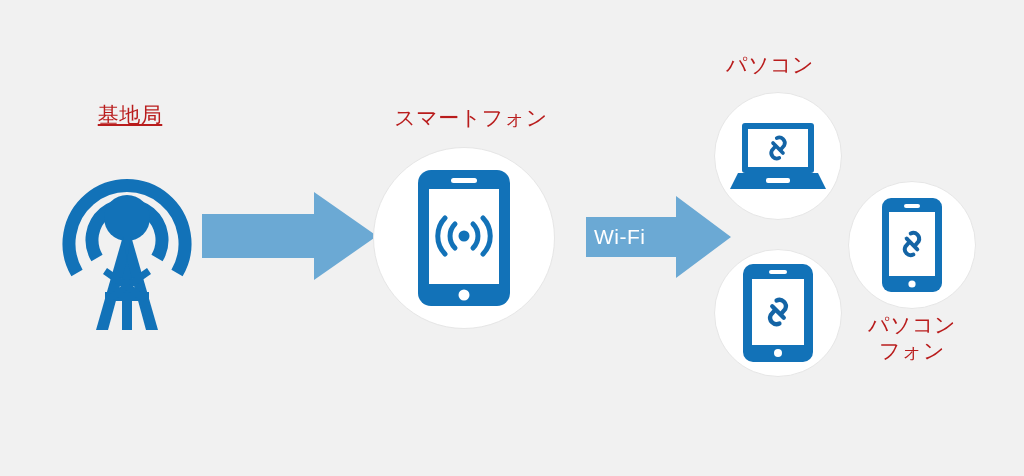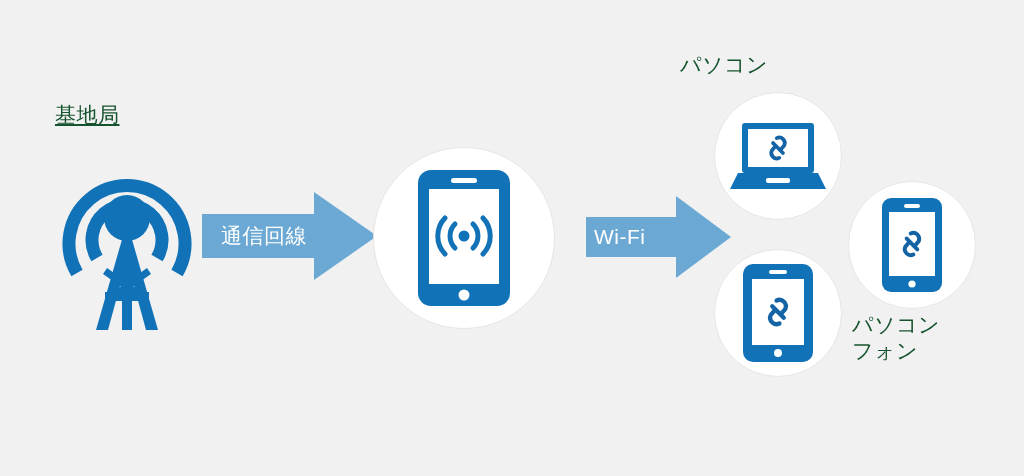--- a/index.html
+++ b/index.html
@@ -14,24 +14,24 @@
     overflow: hidden;
     position: relative;
   }
   .canvas {
     position: relative;
     width: 1024px;
     height: 476px;
   }
   .node-label {
     position: absolute;
-    color: #14532d;
+    color: #b91c1c;
     font-size: 21px;
     line-height: 26px;
-    text-align: left;
+    text-align: center;
     white-space: pre-line;
     letter-spacing: 0.5px;
     font-weight: 400;
   }
   .circle {
     position: absolute;
     background: #ffffff;
     border-radius: 50%;
     border: 1px solid #e6e6e6;
     box-sizing: border-box;
@@ -77,23 +77,23 @@
       <rect x="53" y="152" width="44" height="9" fill="#1272b8"></rect>
       <path d="M 55 156 L 95 128 L 99 134 L 59 162 Z" fill="#1272b8"></path>
       <path d="M 95 156 L 55 128 L 51 134 L 91 162 Z" fill="#1272b8"></path>
     </svg>
   </div>
 
   <div class="arrow-wrap" style="left:202px; top:192px; width:175px; height:88px;">
     <svg width="175" height="88" viewBox="0 0 175 88" aria-hidden="true">
       <polygon points="0,22 112,22 112,0 175,44 112,88 112,66 0,66" fill="#6ba9d4"></polygon>
     </svg>
-    <span class="arrow-text" style="left:19px;">通信回線</span>
   </div>
 
+  <div class="node-label" style="left:378px; top:105px; width:186px;">スマートフォン</div>
 
   <div class="circle" style="left:373px; top:147px; width:182px; height:182px;">
     <div style="width:96px; height:140px;">
       <svg width="96" height="140" viewBox="0 0 96 140" aria-hidden="true">
         <rect x="2" y="2" width="92" height="136" rx="13" ry="13" fill="#1272b8"></rect>
         <rect x="13" y="21" width="70" height="95" fill="#ffffff"></rect>
         <rect x="35" y="10" width="26" height="5" rx="2.5" fill="#ffffff"></rect>
         <circle cx="48" cy="127" r="5.5" fill="#ffffff"></circle>
 
         <g fill="none" stroke="#1272b8" stroke-width="5" stroke-linecap="round">

